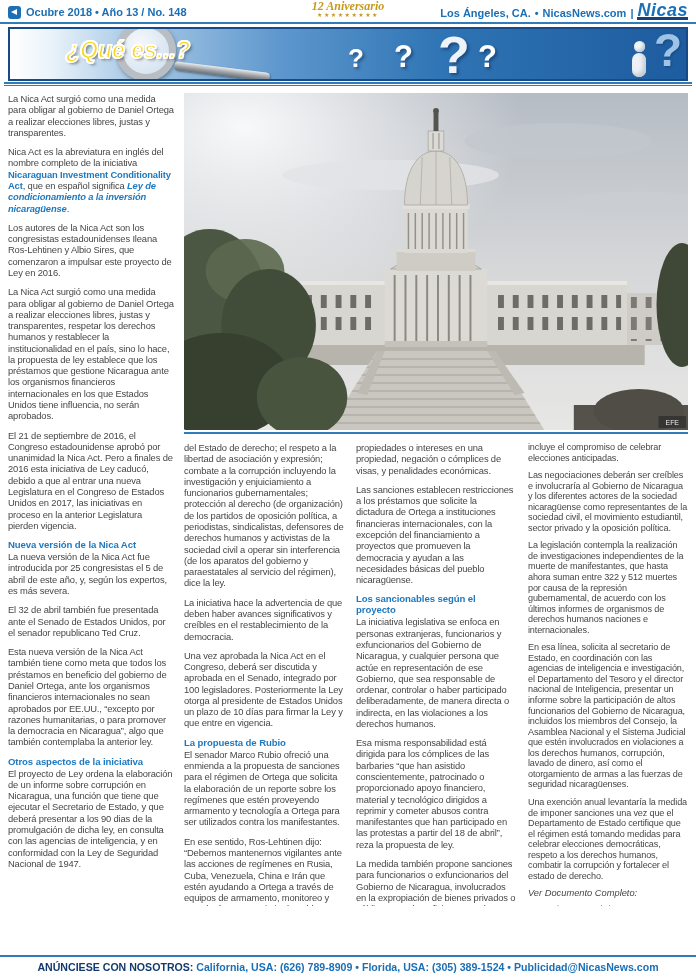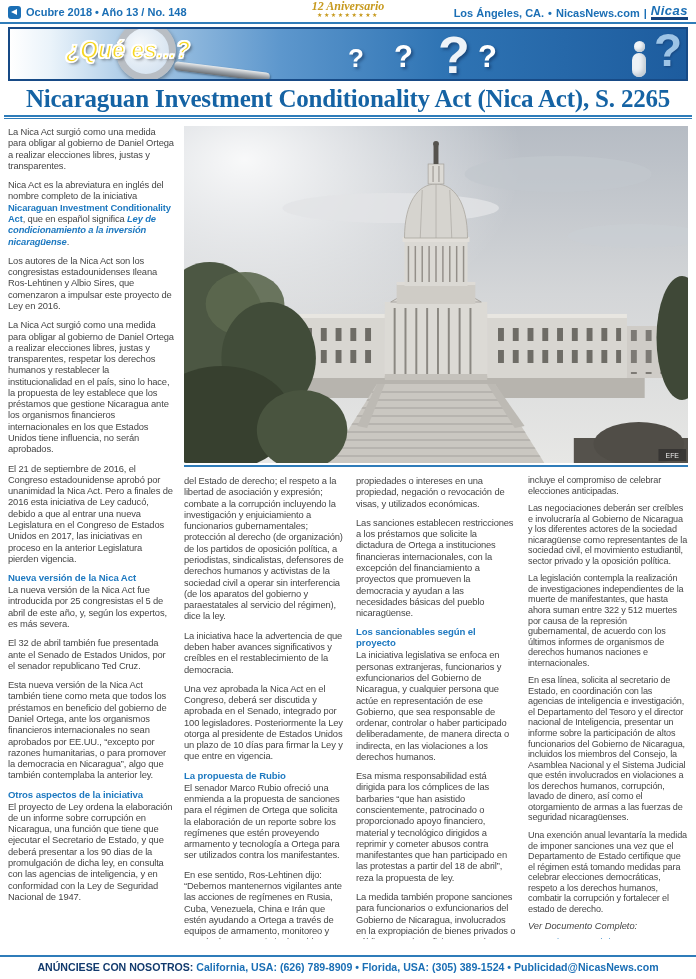--- a/index.html
+++ b/index.html
@@ -17,21 +17,21 @@
   .mh-left { display:flex; gap:5px; color:#1b6fb5; font-weight:bold; font-size:11px; }
   .mh-icon { width:13px; height:13px; background:#1b6fb5; border-radius:3px; position:relative; flex:none; }
   .mh-icon-glyph { position:absolute; left:3px; top:3px; width:0; height:0;
     border-top:3.5px solid transparent; border-bottom:3.5px solid transparent; border-right:6px solid #fff; }
   .mh-center { position:absolute; left:50%; top:0; transform:translateX(-50%); text-align:center; line-height:1; }
   .anniv { color:#c79a1e; font-family:"Liberation Serif", serif; font-style:italic; font-weight:bold; font-size:12px; }
   .anniv-stars { color:#c79a1e; font-size:6px; letter-spacing:1.5px; line-height:6px; }
   .mh-right { display:flex; align-items:center; gap:4px; color:#1b6fb5; font-weight:bold; font-size:11px; }
   .mh-right a { color:#1b6fb5; text-decoration:none; }
   .logo-wrap { display:inline-block; text-align:center; }
-  .logo { font-style:italic; font-weight:bold; font-size:13px; color:#1b6fb5; letter-spacing:0.5px; line-height:11px; display:block; }
+  .logo { font-style:italic; font-weight:bold; font-size:18px; color:#1b6fb5; letter-spacing:0.5px; line-height:11px; display:block; }
   .logo-bar { display:block; height:3px; background:#15427c; margin-top:1px; }
 
   
   .banner {
     margin:3px 8px 0; height:54px; border:2px solid #174a86; position:relative; overflow:hidden;
     background:linear-gradient(90deg,#ffffff 0%,#eaf3fa 6%,#b3d0e9 16%,#5d97cd 40%,#2f74b4 64%,#1d5c9e 100%);
   }
   .lens { position:absolute; left:106px; top:-8px; width:60px; height:60px; border-radius:50%;
     border:7px solid #b9bec4; background:radial-gradient(circle at 35% 35%, #f6f9fc, #cddded);
     box-shadow:1px 2px 4px rgba(0,0,0,.35); }
@@ -119,21 +119,20 @@
     <span class="qm qm2">?</span>
     <span class="qm qm3">?</span>
     <span class="qm qm4">?</span>
     <span class="fig">
       <span class="fig-q">?</span>
       <span class="person-head"></span>
       <span class="person-body"></span>
     </span>
   </div>
 
-  <div class="title">Nicaraguan Investment Conditionality Act (Nica Act), S. 2265</div>
   <div class="title-rule"></div>
 
   <div class="content">
 
     <div class="colA">
       <p class="bp">La Nica Act surgió como una medida para obligar al gobierno de Daniel Ortega a realizar elecciones libres, justas y transparentes.</p>
       <p class="bp"><span>Nica Act es la abreviatura en inglés del nombre completo de la iniciativa </span><span class="b-blue">Nicaraguan Investment Conditionality Act</span><span>, que en español significa </span><span class="bi-blue">Ley de condicionamiento a la inversión nicaragüense</span><span>.</span></p>
       <p class="bp">Los autores de la Nica Act son los congresistas estadounidenses Ileana Ros-Lehtinen y Albio Sires, que comenzaron a impulsar este proyecto de Ley en 2016.</p>
       <p class="bp">La Nica Act surgió como una medida para obligar al gobierno de Daniel Ortega a realizar elecciones libres, justas y transparentes, respetar los derechos humanos y restablecer la institucionalidad en el país, sino lo hace, la propuesta de ley establece que los préstamos que gestione Nicaragua ante los organismos financieros internacionales en los que Estados Unidos tiene influencia, no serán aprobados.</p>
       <p class="bp">El 21 de septiembre de 2016, el Congreso estadounidense aprobó por unanimidad la Nica Act. Pero a finales de 2016 esta iniciativa de Ley caducó, debido a que al entrar una nueva Legislatura en el Congreso de Estados Unidos en 2017, las iniciativas en proceso en la anterior Legislatura pierden vigencia.</p>
@@ -262,21 +261,21 @@
           <p class="bp">del Estado de derecho; el respeto a la libertad de asociación y expresión; combate a la corrupción incluyendo la investigación y enjuiciamiento a funcionarios gubernamentales; protección al derecho (de organización) de los partidos de oposición política, a periodistas, sindicalistas, defensores de derechos humanos y activistas de la sociedad civil a operar sin interferencia (de los aparatos del gobierno y paraestatales al servicio del régimen), dice la ley.</p>
           <p class="bp">La iniciativa hace la advertencia de que deben haber avances significativos y creíbles en el restablecimiento de la democracia.</p>
           <p class="bp">Una vez aprobada la Nica Act en el Congreso, deberá ser discutida y aprobada en el Senado, integrado por 100 legisladores. Posteriormente la Ley otorga al presidente de Estados Unidos un plazo de 10 días para firmar la Ley y que entre en vigencia.</p>
           <h3 class="subhead">La propuesta de Rubio</h3>
           <p class="bp">El senador Marco Rubio ofreció una enmienda a la propuesta de sanciones para el régimen de Ortega que solicita la elaboración de un reporte sobre los regímenes que estén proveyendo armamento y tecnología a Ortega para ser utilizados contra los manifestantes.</p>
           <p class="bp">En ese sentido, Ros-Lehtinen dijo: “Debemos mantenernos vigilantes ante las acciones de regímenes en Rusia, Cuba, Venezuela, China e Irán que estén ayudando a Ortega a través de equipos de armamento, monitoreo y tecnología para reprimir al pueblo”.</p>
 
         </div>
 
         <div class="lcol">
-          <p class="bp">propiedades o intereses en una propiedad, negación o revocación de visas, y utilizados económicas.</p>
+          <p class="bp">propiedades o intereses en una propiedad, negación o cómplices de visas, y penalidades económicas.</p>
           <p class="bp">Las sanciones establecen restricciones a los préstamos que solicite la dictadura de Ortega a instituciones financieras internacionales, con la excepción del financiamiento a proyectos que promueven la democracia y ayudan a las necesidades básicas del pueblo nicaragüense.</p>
           <h3 class="subhead">Los sancionables según el proyecto</h3>
           <p class="bp">La iniciativa legislativa se enfoca en personas extranjeras, funcionarios y exfuncionarios del Gobierno de Nicaragua, y cualquier persona que actúe en representación de ese Gobierno, que sea responsable de ordenar, controlar o haber participado deliberadamente, de manera directa o indirecta, en las violaciones a los derechos humanos.</p>
           <p class="bp">Esa misma responsabilidad está dirigida para los cómplices de las barbaries “que han asistido conscientemente, patrocinado o proporcionado apoyo financiero, material y tecnológico dirigidos a reprimir y cometer abusos contra manifestantes que han participado en las protestas a partir del 18 de abril”, reza la propuesta de ley.</p>
           <p class="bp">La medida también propone sanciones para funcionarios o exfuncionarios del Gobierno de Nicaragua, involucrados en la expropiación de bienes privados o públicos para beneficio personal o con fines políticos, actos de corrupción relacionados con tratados gubernamentales, sobornos, o la facilitación de transferencias. La propuesta de Menéndez y Ros-Lehtinen respalda una salida negociada a la crisis de Nicaragua que</p>
         </div>
 
         <div class="lcol compact">
           <p class="bp">incluye el compromiso de celebrar elecciones anticipadas.</p>
           <p class="bp">Las negociaciones deberán ser creíbles e involucraría al Gobierno de Nicaragua y los diferentes actores de la sociedad nicaragüense como representantes de la sociedad civil, el movimiento estudiantil, sector privado y la oposición política.</p>

